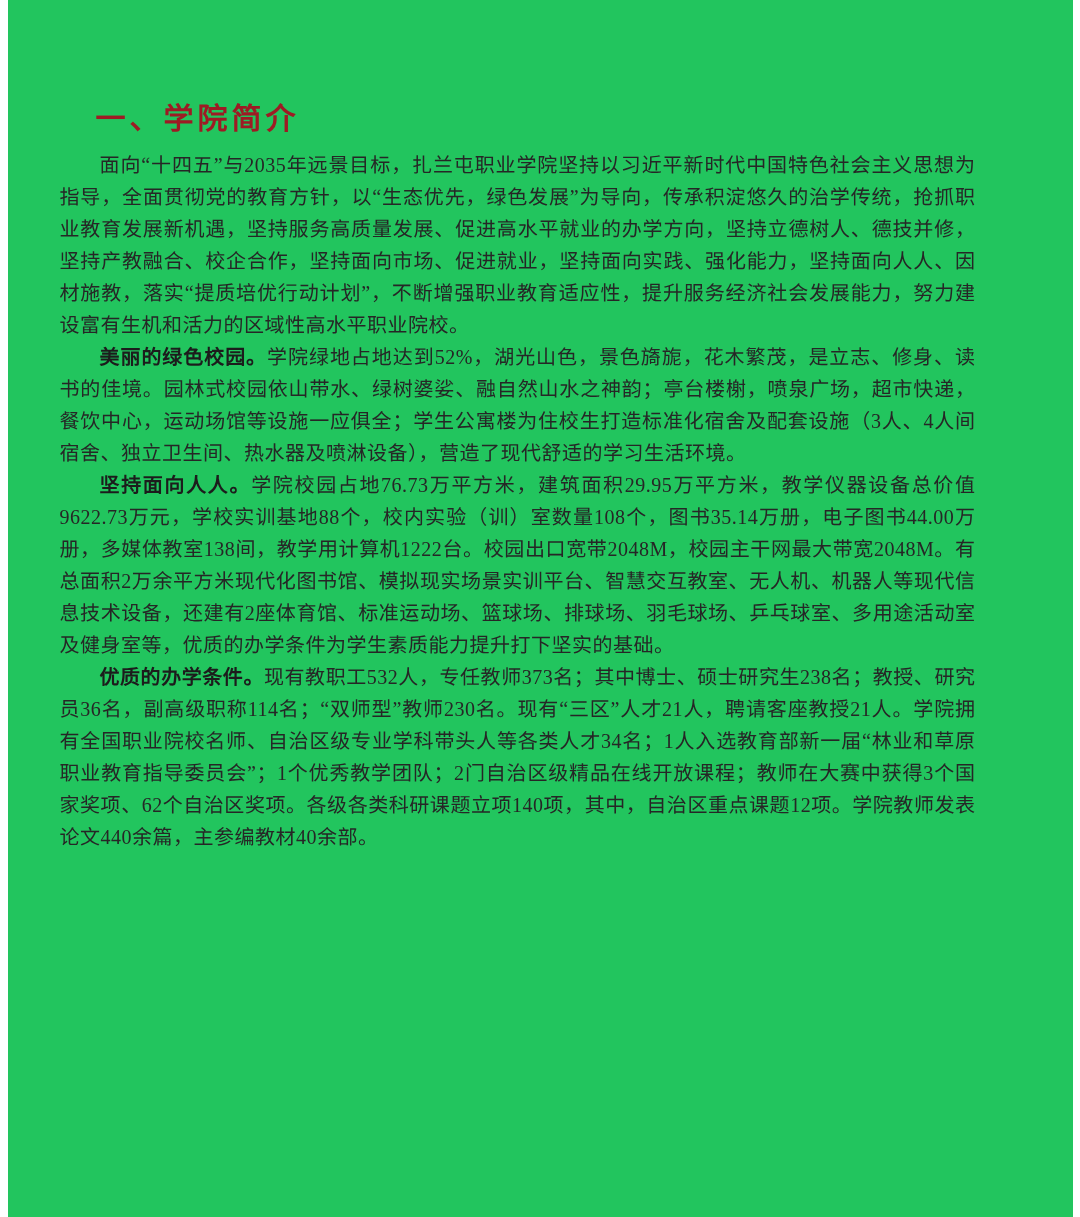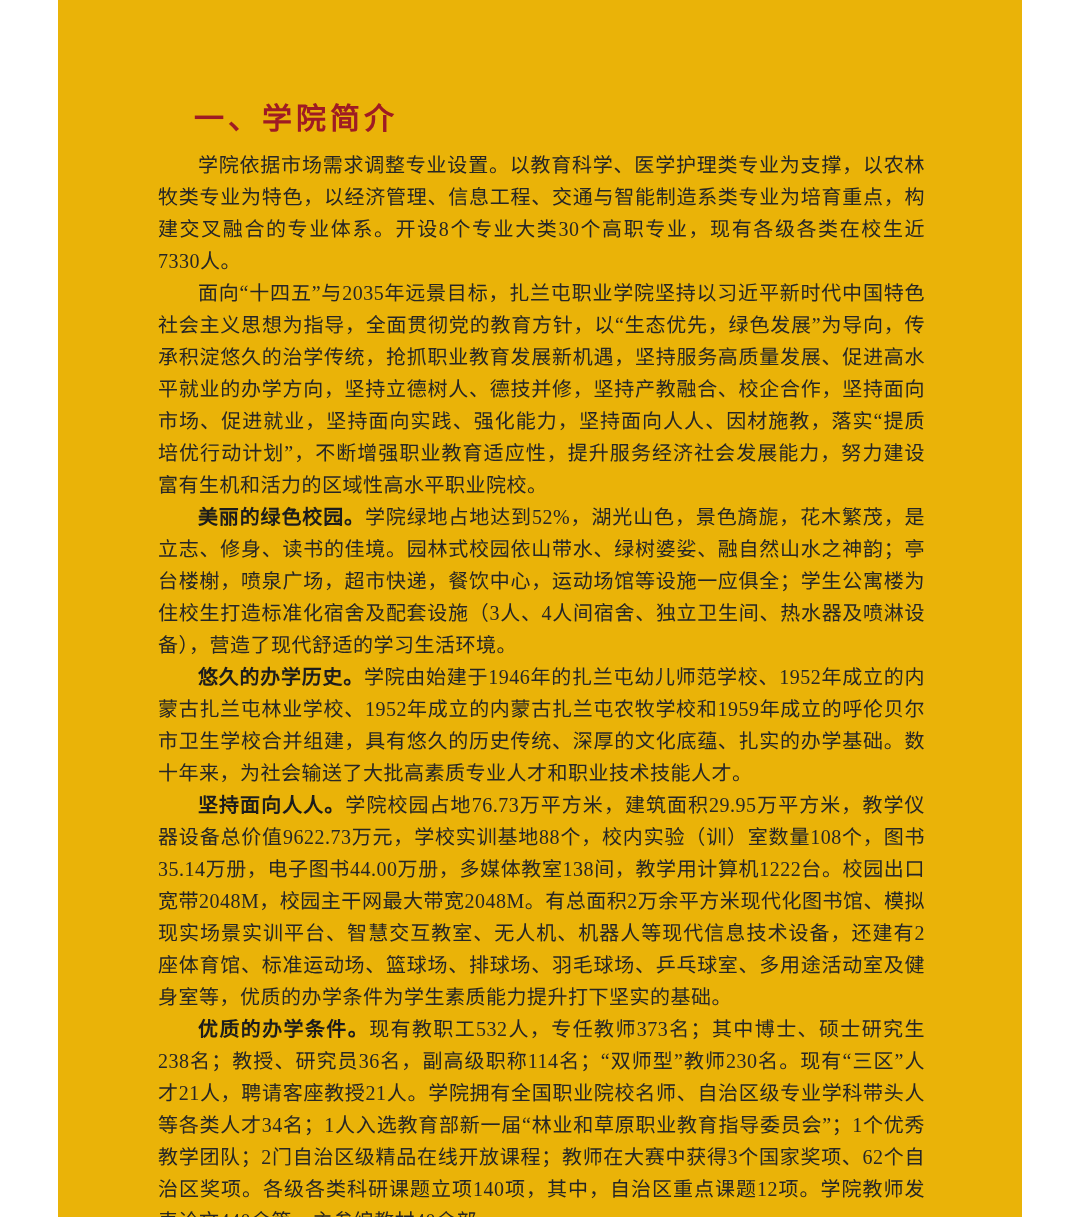--- a/index.html
+++ b/index.html
@@ -3,26 +3,26 @@
 <meta charset="utf-8">
 <title>学院简介</title>
 <style>
   html, body {
     margin: 0;
     padding: 0;
     background: #ffffff;
   }
   .page {
     position: relative;
-    width: 964px;
+    width: 1065px;
     height: 1217px;
     margin: 0 auto;
-    background: #eab308;
+    background: #22c55e;
     box-sizing: border-box;
-    padding: 101px 97px 40px 100px;
+    padding: 101px 97px 40px 52px;
     overflow: hidden;
   }
   .section-title {
     font-family: "Liberation Sans", "DejaVu Sans", sans-serif;
     font-weight: bold;
     font-size: 30px;
     line-height: 36px;
     letter-spacing: 4px;
     color: #9E1B24;
     margin: 0 0 12px 36px;
@@ -44,25 +44,23 @@
   }
 </style>
 </head>
 <body>
 
 <main class="page">
   <h1 class="section-title">一、学院简介</h1>
 
   <section class="body-text">
 
-    <p><strong class="lead"></strong><span>学院依据市场需求调整专业设置。以教育科学、医学护理类专业为支撑，以农林牧类专业为特色，以经济管理、信息工程、交通与智能制造系类专业为培育重点，构建交叉融合的专业体系。开设8个专业大类30个高职专业，现有各级各类在校生近7330人。</span></p>
 
     <p><strong class="lead"></strong><span>面向“十四五”与2035年远景目标，扎兰屯职业学院坚持以习近平新时代中国特色社会主义思想为指导，全面贯彻党的教育方针，以“生态优先，绿色发展”为导向，传承积淀悠久的治学传统，抢抓职业教育发展新机遇，坚持服务高质量发展、促进高水平就业的办学方向，坚持立德树人、德技并修，坚持产教融合、校企合作，坚持面向市场、促进就业，坚持面向实践、强化能力，坚持面向人人、因材施教，落实“提质培优行动计划”，不断增强职业教育适应性，提升服务经济社会发展能力，努力建设富有生机和活力的区域性高水平职业院校。</span></p>
 
     <p><strong class="lead">美丽的绿色校园。</strong><span>学院绿地占地达到52%，湖光山色，景色旖旎，花木繁茂，是立志、修身、读书的佳境。园林式校园依山带水、绿树婆娑、融自然山水之神韵；亭台楼榭，喷泉广场，超市快递，餐饮中心，运动场馆等设施一应俱全；学生公寓楼为住校生打造标准化宿舍及配套设施（3人、4人间宿舍、独立卫生间、热水器及喷淋设备），营造了现代舒适的学习生活环境。</span></p>
 
-    <p><strong class="lead">悠久的办学历史。</strong><span>学院由始建于1946年的扎兰屯幼儿师范学校、1952年成立的内蒙古扎兰屯林业学校、1952年成立的内蒙古扎兰屯农牧学校和1959年成立的呼伦贝尔市卫生学校合并组建，具有悠久的历史传统、深厚的文化底蕴、扎实的办学基础。数十年来，为社会输送了大批高素质专业人才和职业技术技能人才。</span></p>
 
     <p><strong class="lead">坚持面向人人。</strong><span>学院校园占地76.73万平方米，建筑面积29.95万平方米，教学仪器设备总价值9622.73万元，学校实训基地88个，校内实验（训）室数量108个，图书35.14万册，电子图书44.00万册，多媒体教室138间，教学用计算机1222台。校园出口宽带2048M，校园主干网最大带宽2048M。有总面积2万余平方米现代化图书馆、模拟现实场景实训平台、智慧交互教室、无人机、机器人等现代信息技术设备，还建有2座体育馆、标准运动场、篮球场、排球场、羽毛球场、乒乓球室、多用途活动室及健身室等，优质的办学条件为学生素质能力提升打下坚实的基础。</span></p>
 
     <p><strong class="lead">优质的办学条件。</strong><span>现有教职工532人，专任教师373名；其中博士、硕士研究生238名；教授、研究员36名，副高级职称114名；“双师型”教师230名。现有“三区”人才21人，聘请客座教授21人。学院拥有全国职业院校名师、自治区级专业学科带头人等各类人才34名；1人入选教育部新一届“林业和草原职业教育指导委员会”；1个优秀教学团队；2门自治区级精品在线开放课程；教师在大赛中获得3个国家奖项、62个自治区奖项。各级各类科研课题立项140项，其中，自治区重点课题12项。学院教师发表论文440余篇，主参编教材40余部。</span></p>
   </section>
 </main>
 
 </body></html>

